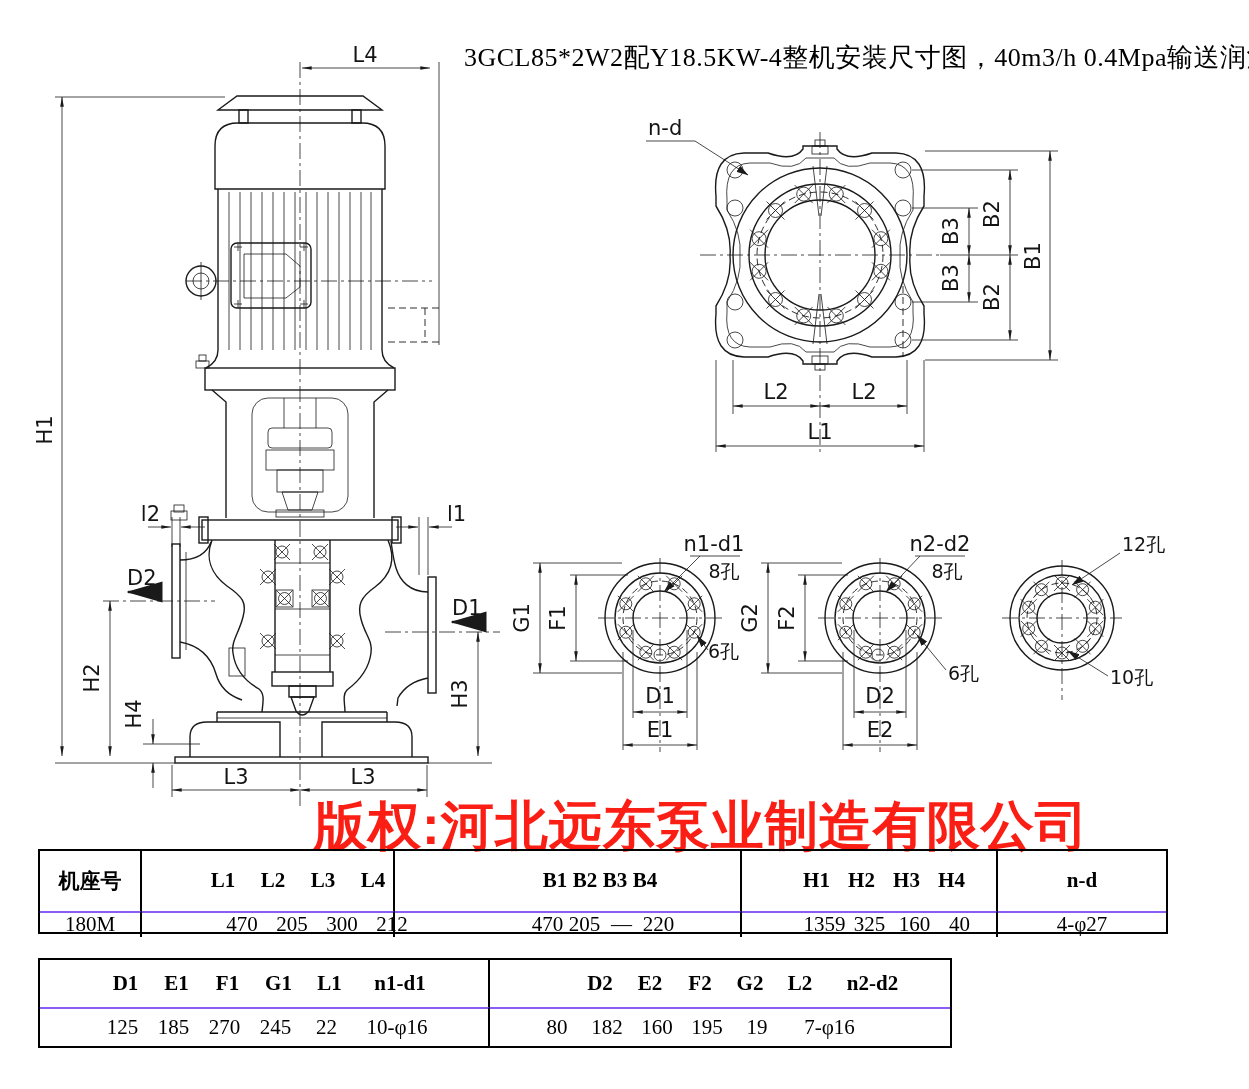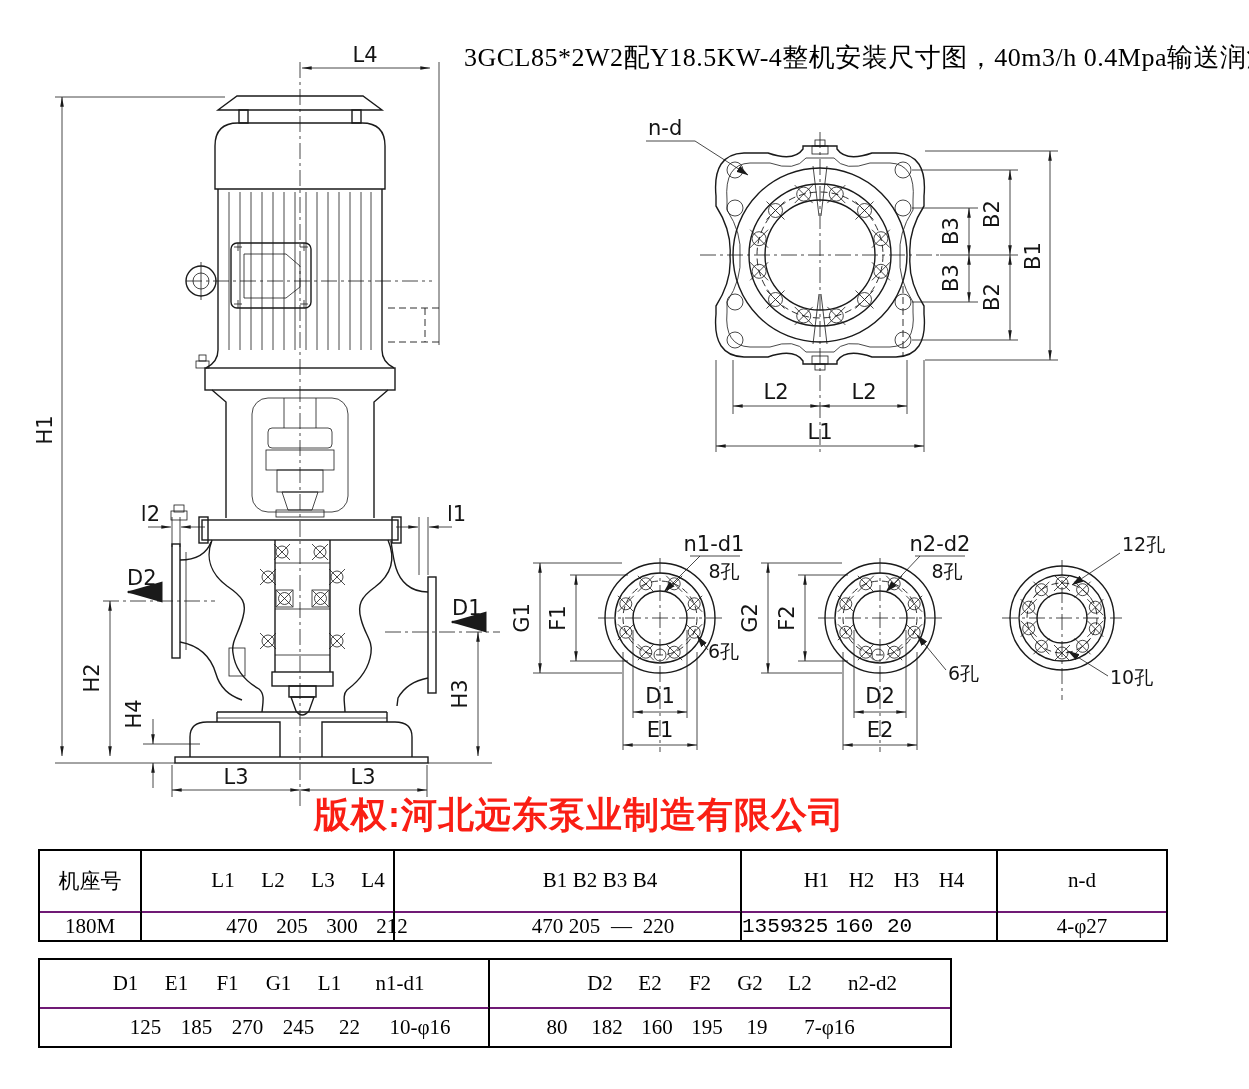--- a/index.html
+++ b/index.html
@@ -1,43 +1,43 @@
 <!DOCTYPE html>
 <html><head>
 <meta charset="utf-8">
 <style>
   html,body{margin:0;padding:0;background:#fff;}
   #stage{position:relative;width:1249px;height:1089px;background:#fff;overflow:hidden;
          font-family:"Liberation Serif","DejaVu Serif",serif;color:#000;}
   #title{position:absolute;left:464px;top:40px;font-size:26px;letter-spacing:0.5px;white-space:nowrap;}
-  #watermark{position:absolute;left:314px;top:791px;font-size:36px;font-weight:700;
+  #watermark{position:absolute;left:314px;top:791px;font-size:53px;font-weight:700;
              font-family:"Liberation Sans","DejaVu Sans",sans-serif;letter-spacing:1px;white-space:nowrap;z-index:5;}
   svg{position:absolute;left:0;top:0;}
   
   .ol{fill:none;stroke:#1a1a1a;stroke-width:1.4;}
   .tl{fill:none;stroke:#1a1a1a;stroke-width:0.8;}
   .cl{fill:none;stroke:#1a1a1a;stroke-width:0.8;stroke-dasharray:16 4 3 4;}
   .hd{fill:none;stroke:#1a1a1a;stroke-width:0.9;stroke-dasharray:7 4;}
   .dim{fill:none;stroke:#1a1a1a;stroke-width:0.8;}
   .bold-arrow{fill:none;stroke:#1a1a1a;stroke-width:2.4;}
   text.dt{font:400 21px "DejaVu Sans",sans-serif;fill:#141414;}
   text.dts{font:400 19px "DejaVu Sans",sans-serif;fill:#141414;}
   
   .tbl{position:absolute;border:2px solid #000;background:transparent;font-size:21px;z-index:6;}
   .trow{display:grid;align-items:center;}
   .cell{height:100%;display:flex;align-items:center;border-right:2px solid #000;}
   .cell:last-child{border-right:none;}
-  .hrow .cell{border-bottom:2px solid #701a75;}
+  .hrow .cell{border-bottom:2px solid #8b5cf6;font-weight:bold;}
   .center{justify-content:center;}
   .grid{display:grid;width:100%;}
   .grid span{text-align:center;}
   #t1{left:38px;top:849px;width:1126px;}
   #t1 .trow{grid-template-columns:102px 253px 347px 256px auto;}
   #t1 .hrow{height:61px;}
-  #t1 .vrow{height:28px;}
+  #t1 .vrow{height:20px;}
   #t2{left:38px;top:958px;width:910px;}
   #t2 .trow{grid-template-columns:450px auto;}
   #t2 .hrow{height:48px;}
   #t2 .vrow{height:38px;}
 </style>
 </head>
 <body>
 
 <div id="stage" style="background: rgb(255, 255, 255);">
 
@@ -457,25 +457,25 @@
       </div>
       <div class="cell">
         <div class="grid" style="grid-template-columns:repeat(4,37px);padding-left:134px;">
           <span>470</span>
           <span>205</span>
           <span>—</span>
           <span>220</span>
         </div>
       </div>
       <div class="cell">
-        <div class="grid" style="grid-template-columns:repeat(4,45px);font-family:Liberation Mono, monospace;">
+        <div class="grid" style="grid-template-columns:repeat(4,45px);padding-left:60px;">
           <span>1359</span>
           <span>325</span>
           <span>160</span>
-          <span>20</span>
+          <span>40</span>
         </div>
       </div>
       <div class="cell center">4-φ27</div>
     </div>
   </div>
 
   <div id="t2" class="tbl">
     <div class="trow hrow">
       <div class="cell">
         <div class="grid" style="grid-template-columns:repeat(5,51px) 90px;padding-left:60px;">
@@ -493,21 +493,21 @@
           <span>E2</span>
           <span>F2</span>
           <span>G2</span>
           <span>L2</span>
           <span>n2-d2</span>
         </div>
       </div>
     </div>
     <div class="trow vrow">
       <div class="cell">
-        <div class="grid" style="grid-template-columns:repeat(5,51px) 90px;padding-left:80px;">
+        <div class="grid" style="grid-template-columns:repeat(5,51px) 90px;padding-left:57px;">
           <span>125</span>
           <span>185</span>
           <span>270</span>
           <span>245</span>
           <span>22</span>
           <span>10-φ16</span>
         </div>
       </div>
       <div class="cell">
         <div class="grid" style="grid-template-columns:repeat(5,50px) 95px;padding-left:42px;">

